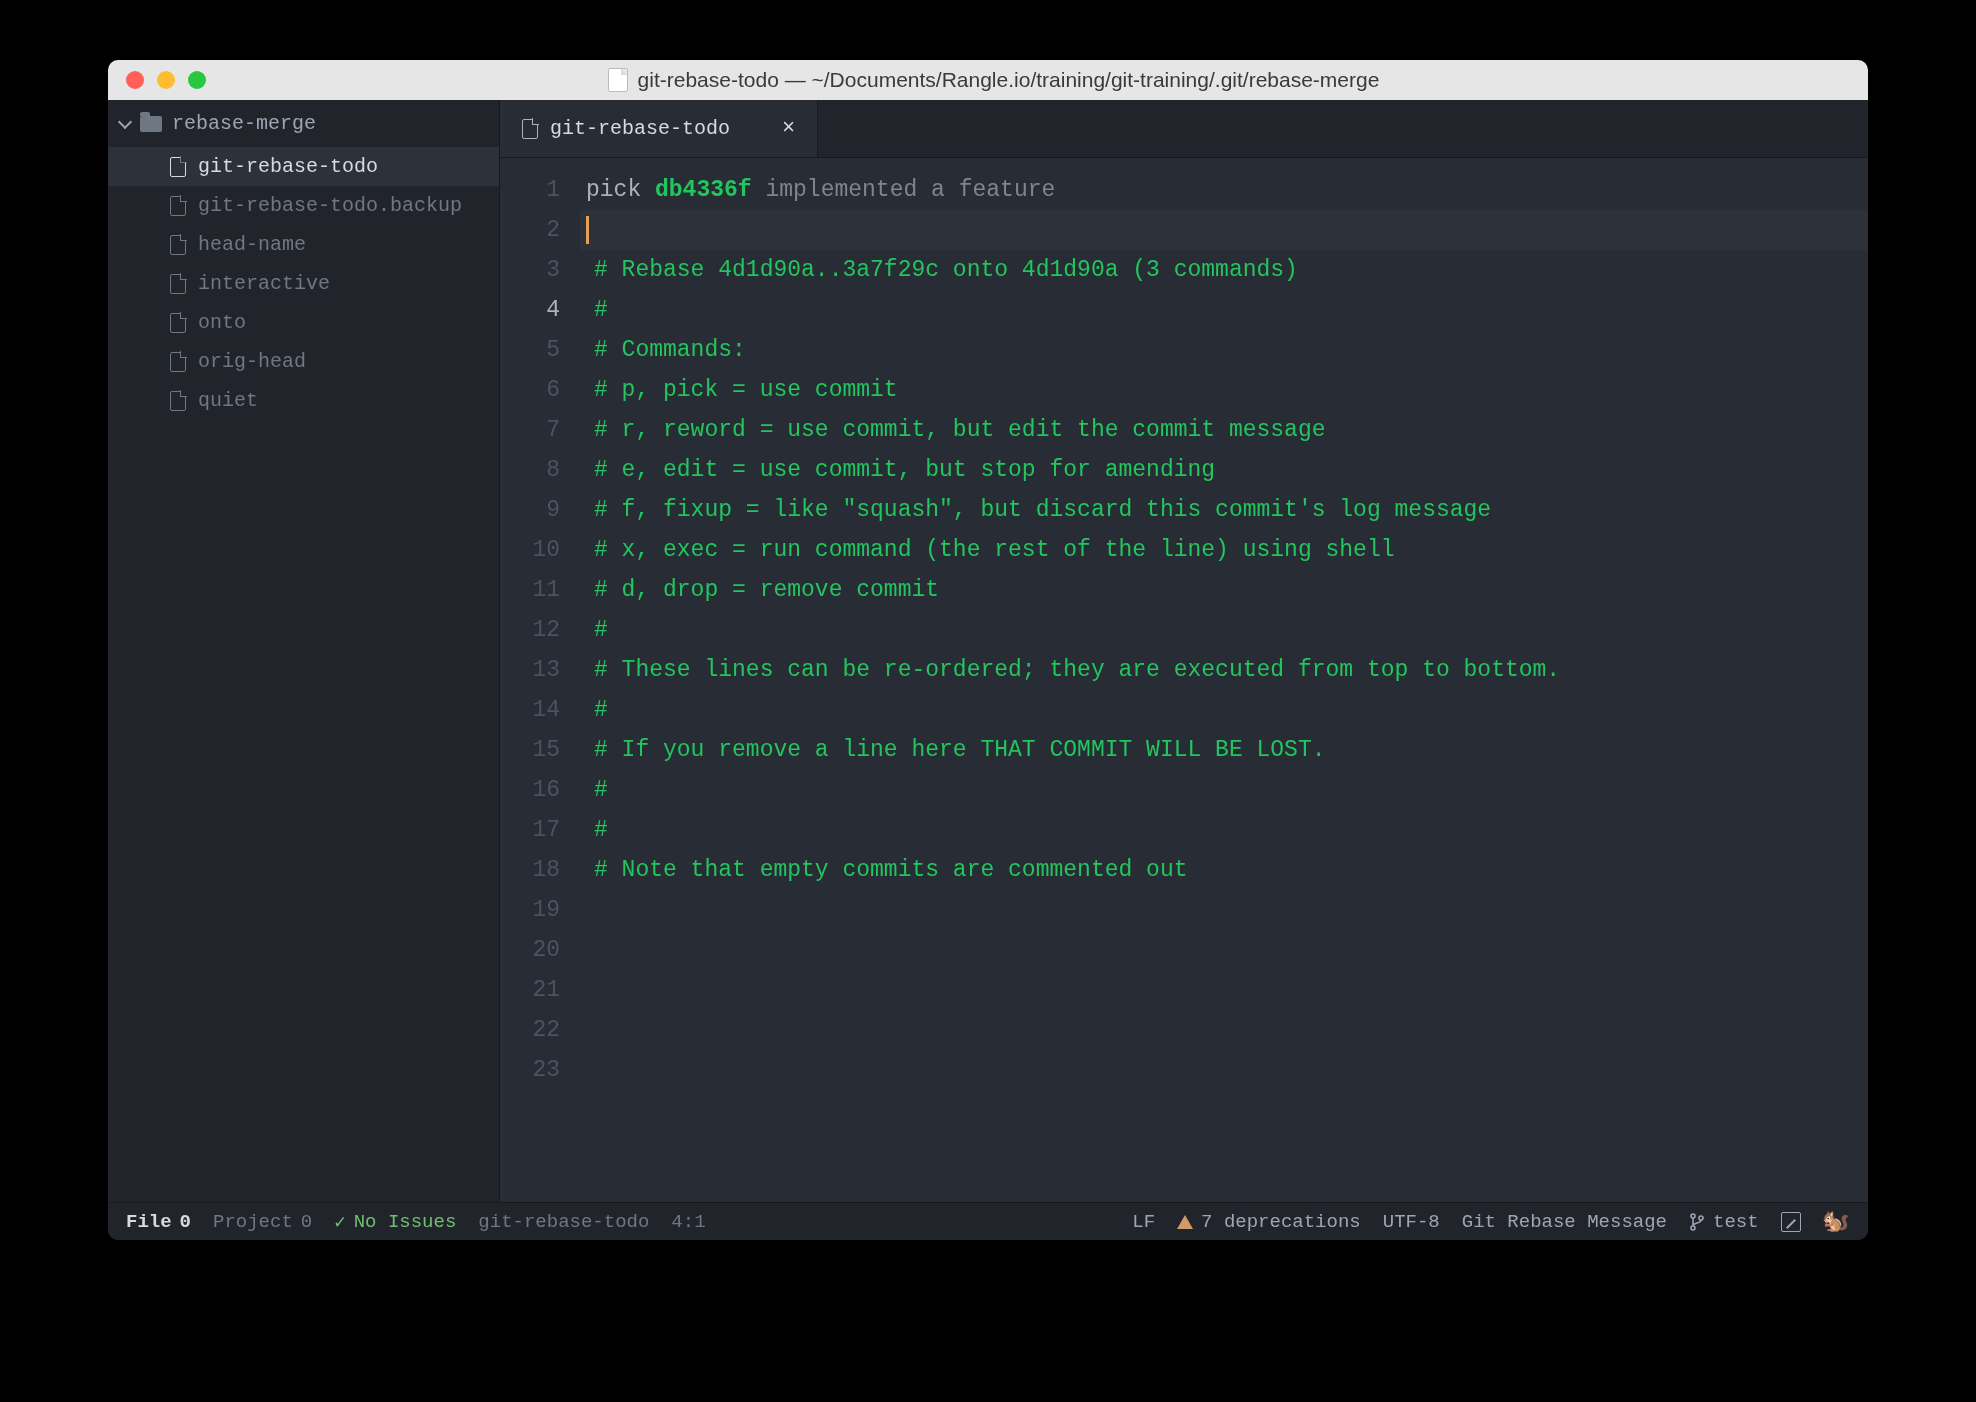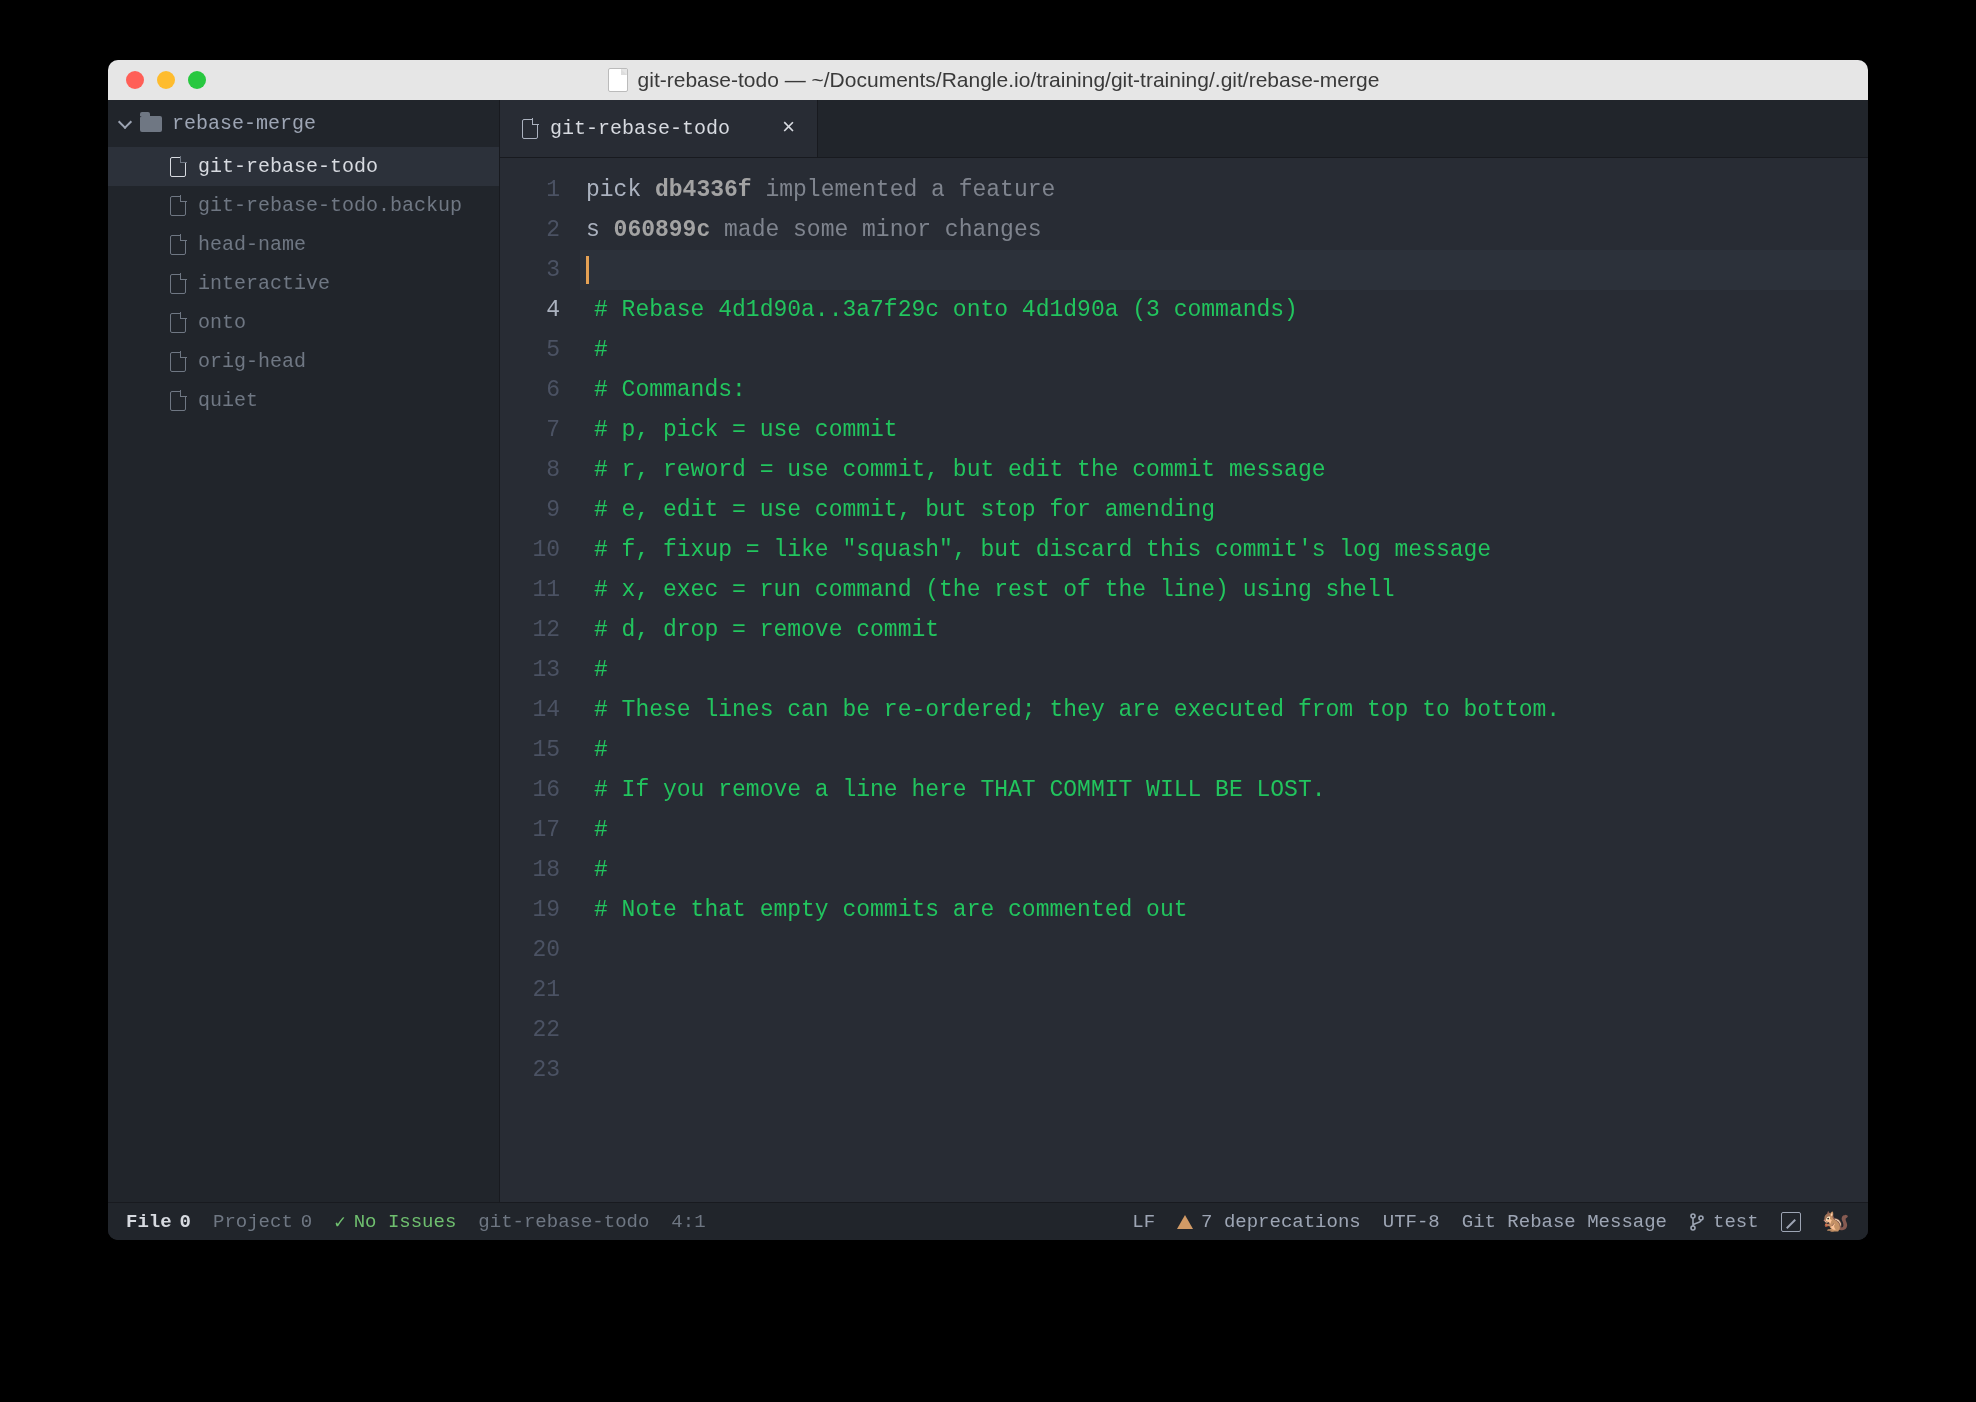--- a/index.html
+++ b/index.html
@@ -195,21 +195,21 @@
   .code-line.cur {
     background: #2c313a;
   }
   .cursor-caret {
     position: absolute;
     left: 6px; top: 6px;
     width: 3px; height: 28px;
     background: #e5a154;
   }
   .t-cmd { color: #abb2bf; }
-  .t-hash { color: #a3a3a3; font-weight: 600; }
+  .t-hash { color: #22c55e; font-weight: 600; }
   .t-msg { color: #7f848e; }
   .t-comment { color: #22c55e; margin-left: 8px; }
 
   .statusbar {
     height: 38px;
     background: #21252b;
     border-top: 1px solid #181a1f;
     display: flex;
     align-items: center;
     font-size: 19px;
@@ -332,21 +332,20 @@
             <div class="ln">17</div>
             <div class="ln">18</div>
             <div class="ln">19</div>
             <div class="ln">20</div>
             <div class="ln">21</div>
             <div class="ln">22</div>
             <div class="ln">23</div>
           </div>
         <div class="code" id="code">
             <div class="code-line"><span class="t-cmd">pick </span><span class="t-hash">db4336f</span><span class="t-msg"> implemented a feature</span></div>
-            <div class="code-line"><span class="t-cmd">s </span><span class="t-hash">060899c</span><span class="t-msg"> made some minor changes</span></div>
             <div class="code-line cur"><span class="cursor-caret"></span></div>
             <div class="code-line"><span class="t-comment"># Rebase 4d1d90a..3a7f29c onto 4d1d90a (3 commands)</span></div>
             <div class="code-line"><span class="t-comment">#</span></div>
             <div class="code-line"><span class="t-comment"># Commands:</span></div>
             <div class="code-line"><span class="t-comment"># p, pick = use commit</span></div>
             <div class="code-line"><span class="t-comment"># r, reword = use commit, but edit the commit message</span></div>
             <div class="code-line"><span class="t-comment"># e, edit = use commit, but stop for amending</span></div>
             <div class="code-line"><span class="t-comment"># f, fixup = like "squash", but discard this commit's log message</span></div>
             <div class="code-line"><span class="t-comment"># x, exec = run command (the rest of the line) using shell</span></div>
             <div class="code-line"><span class="t-comment"># d, drop = remove commit</span></div>

